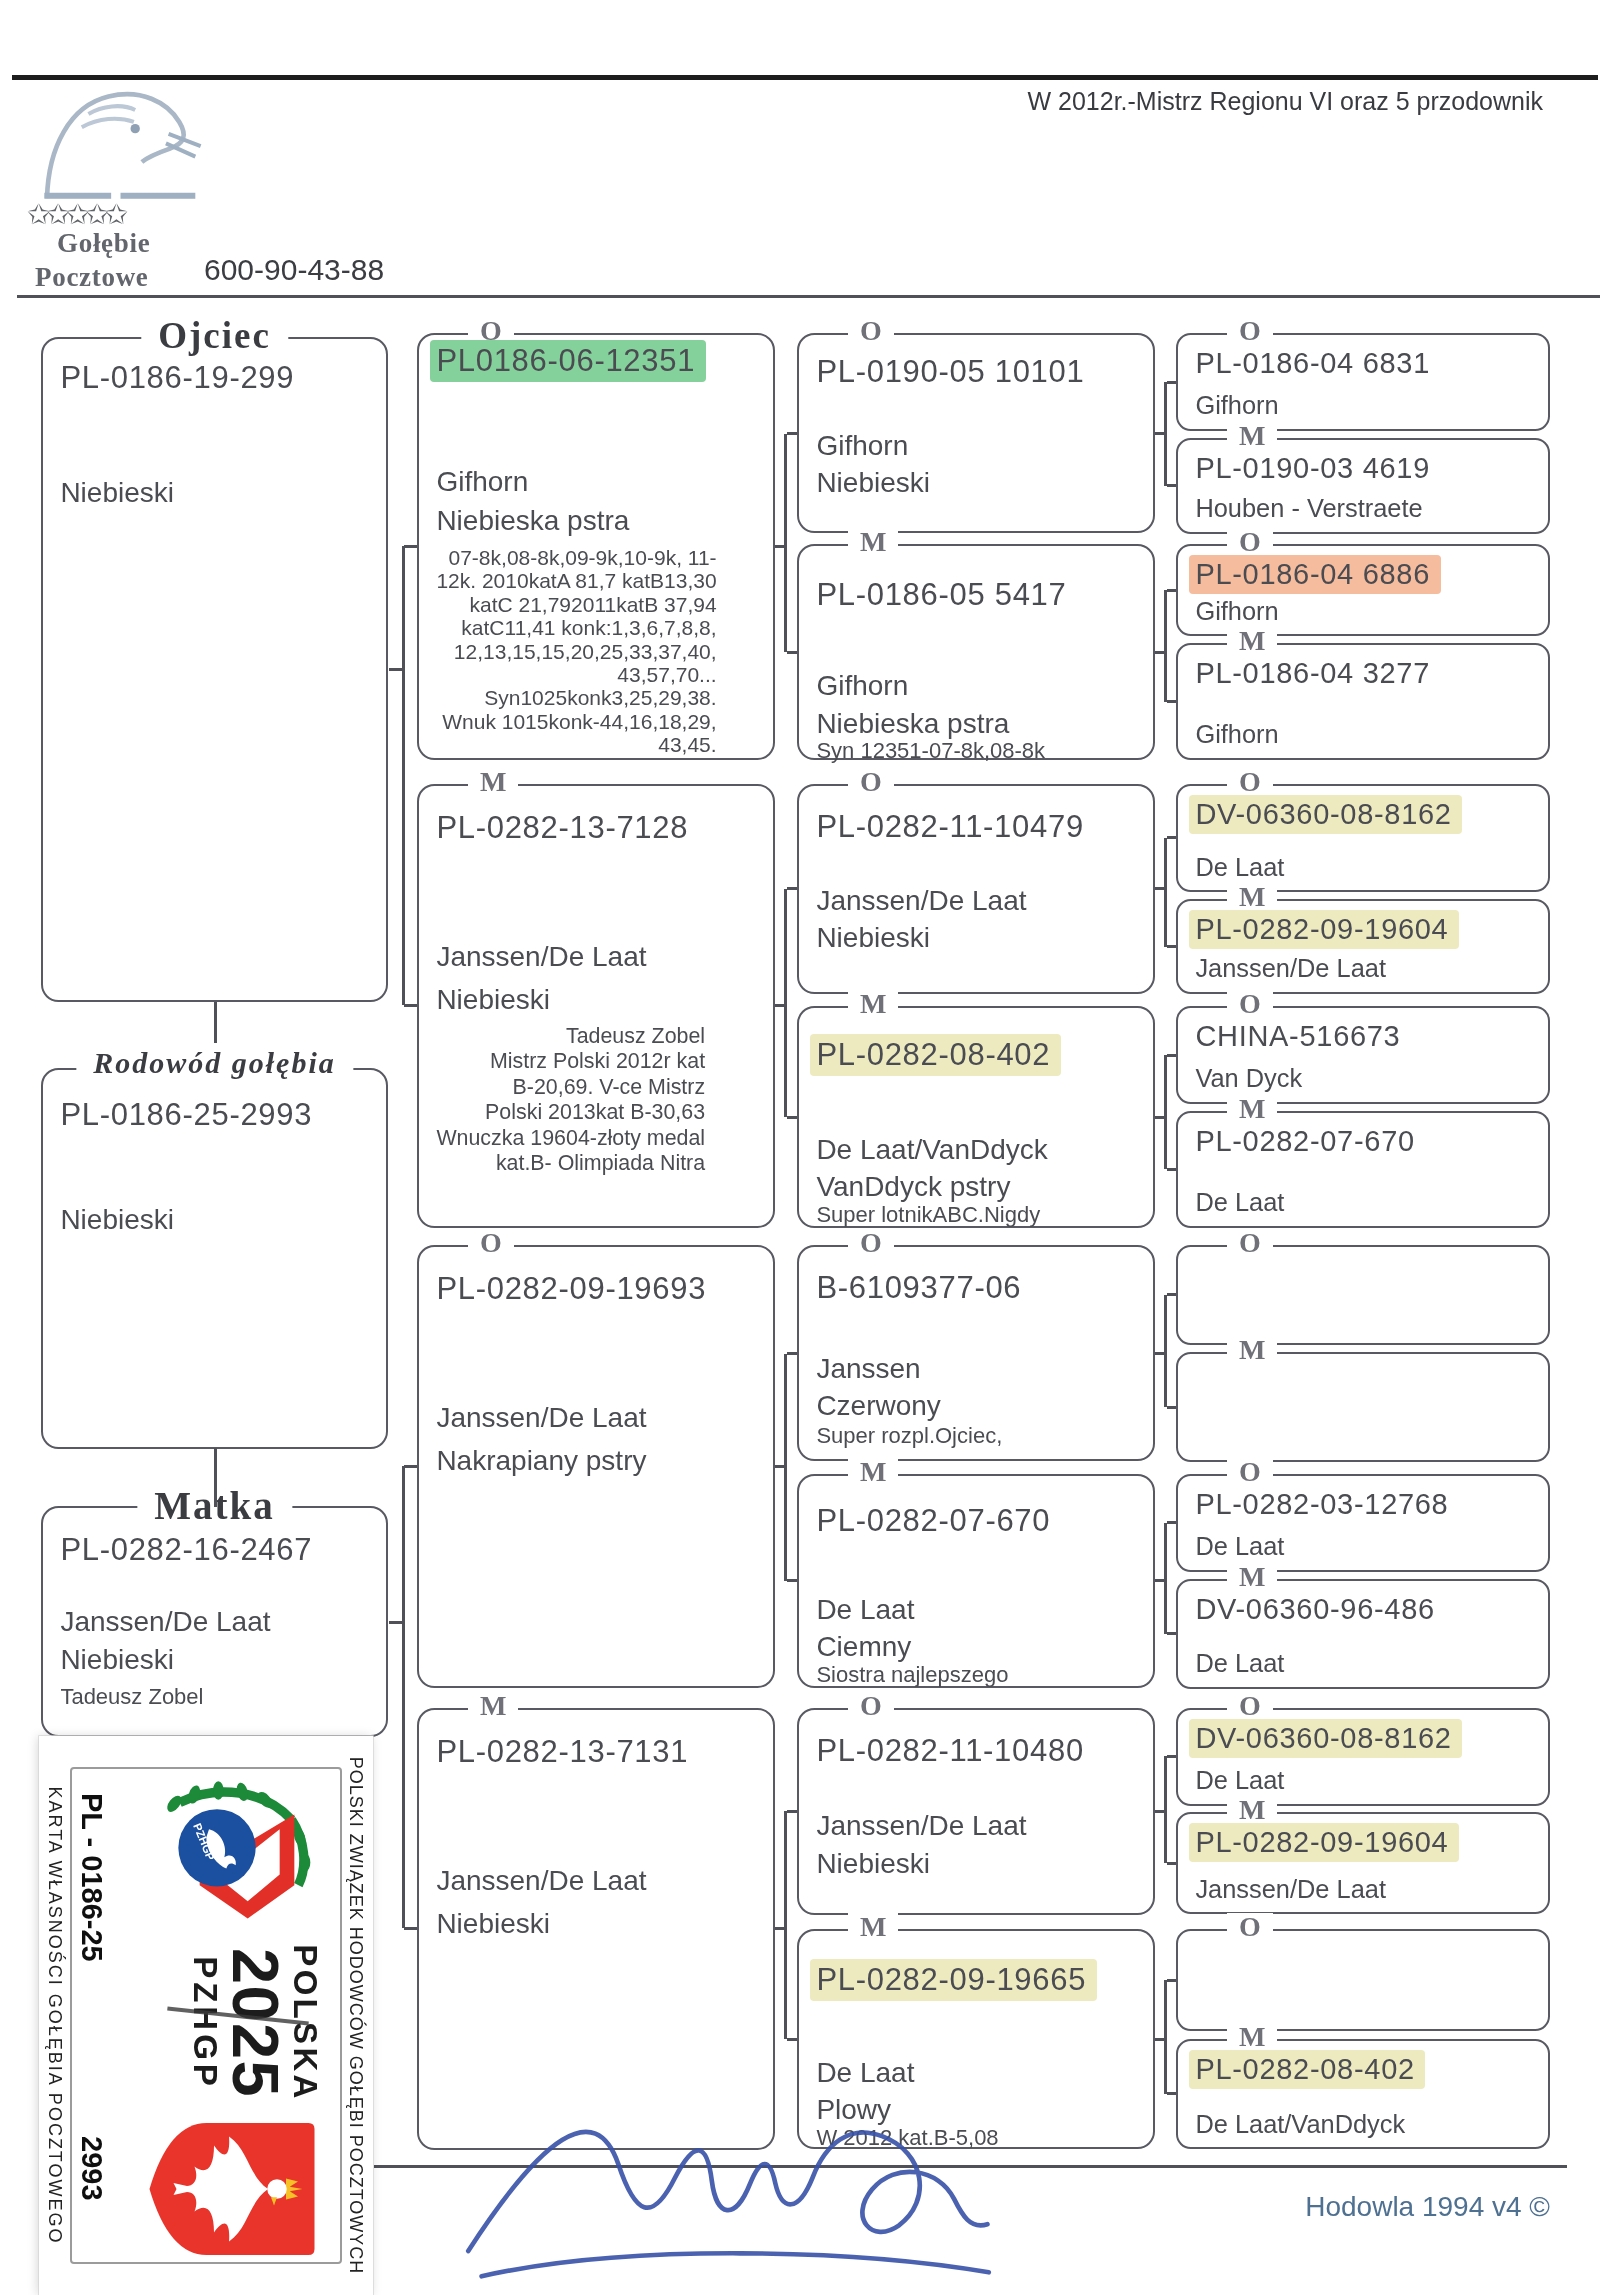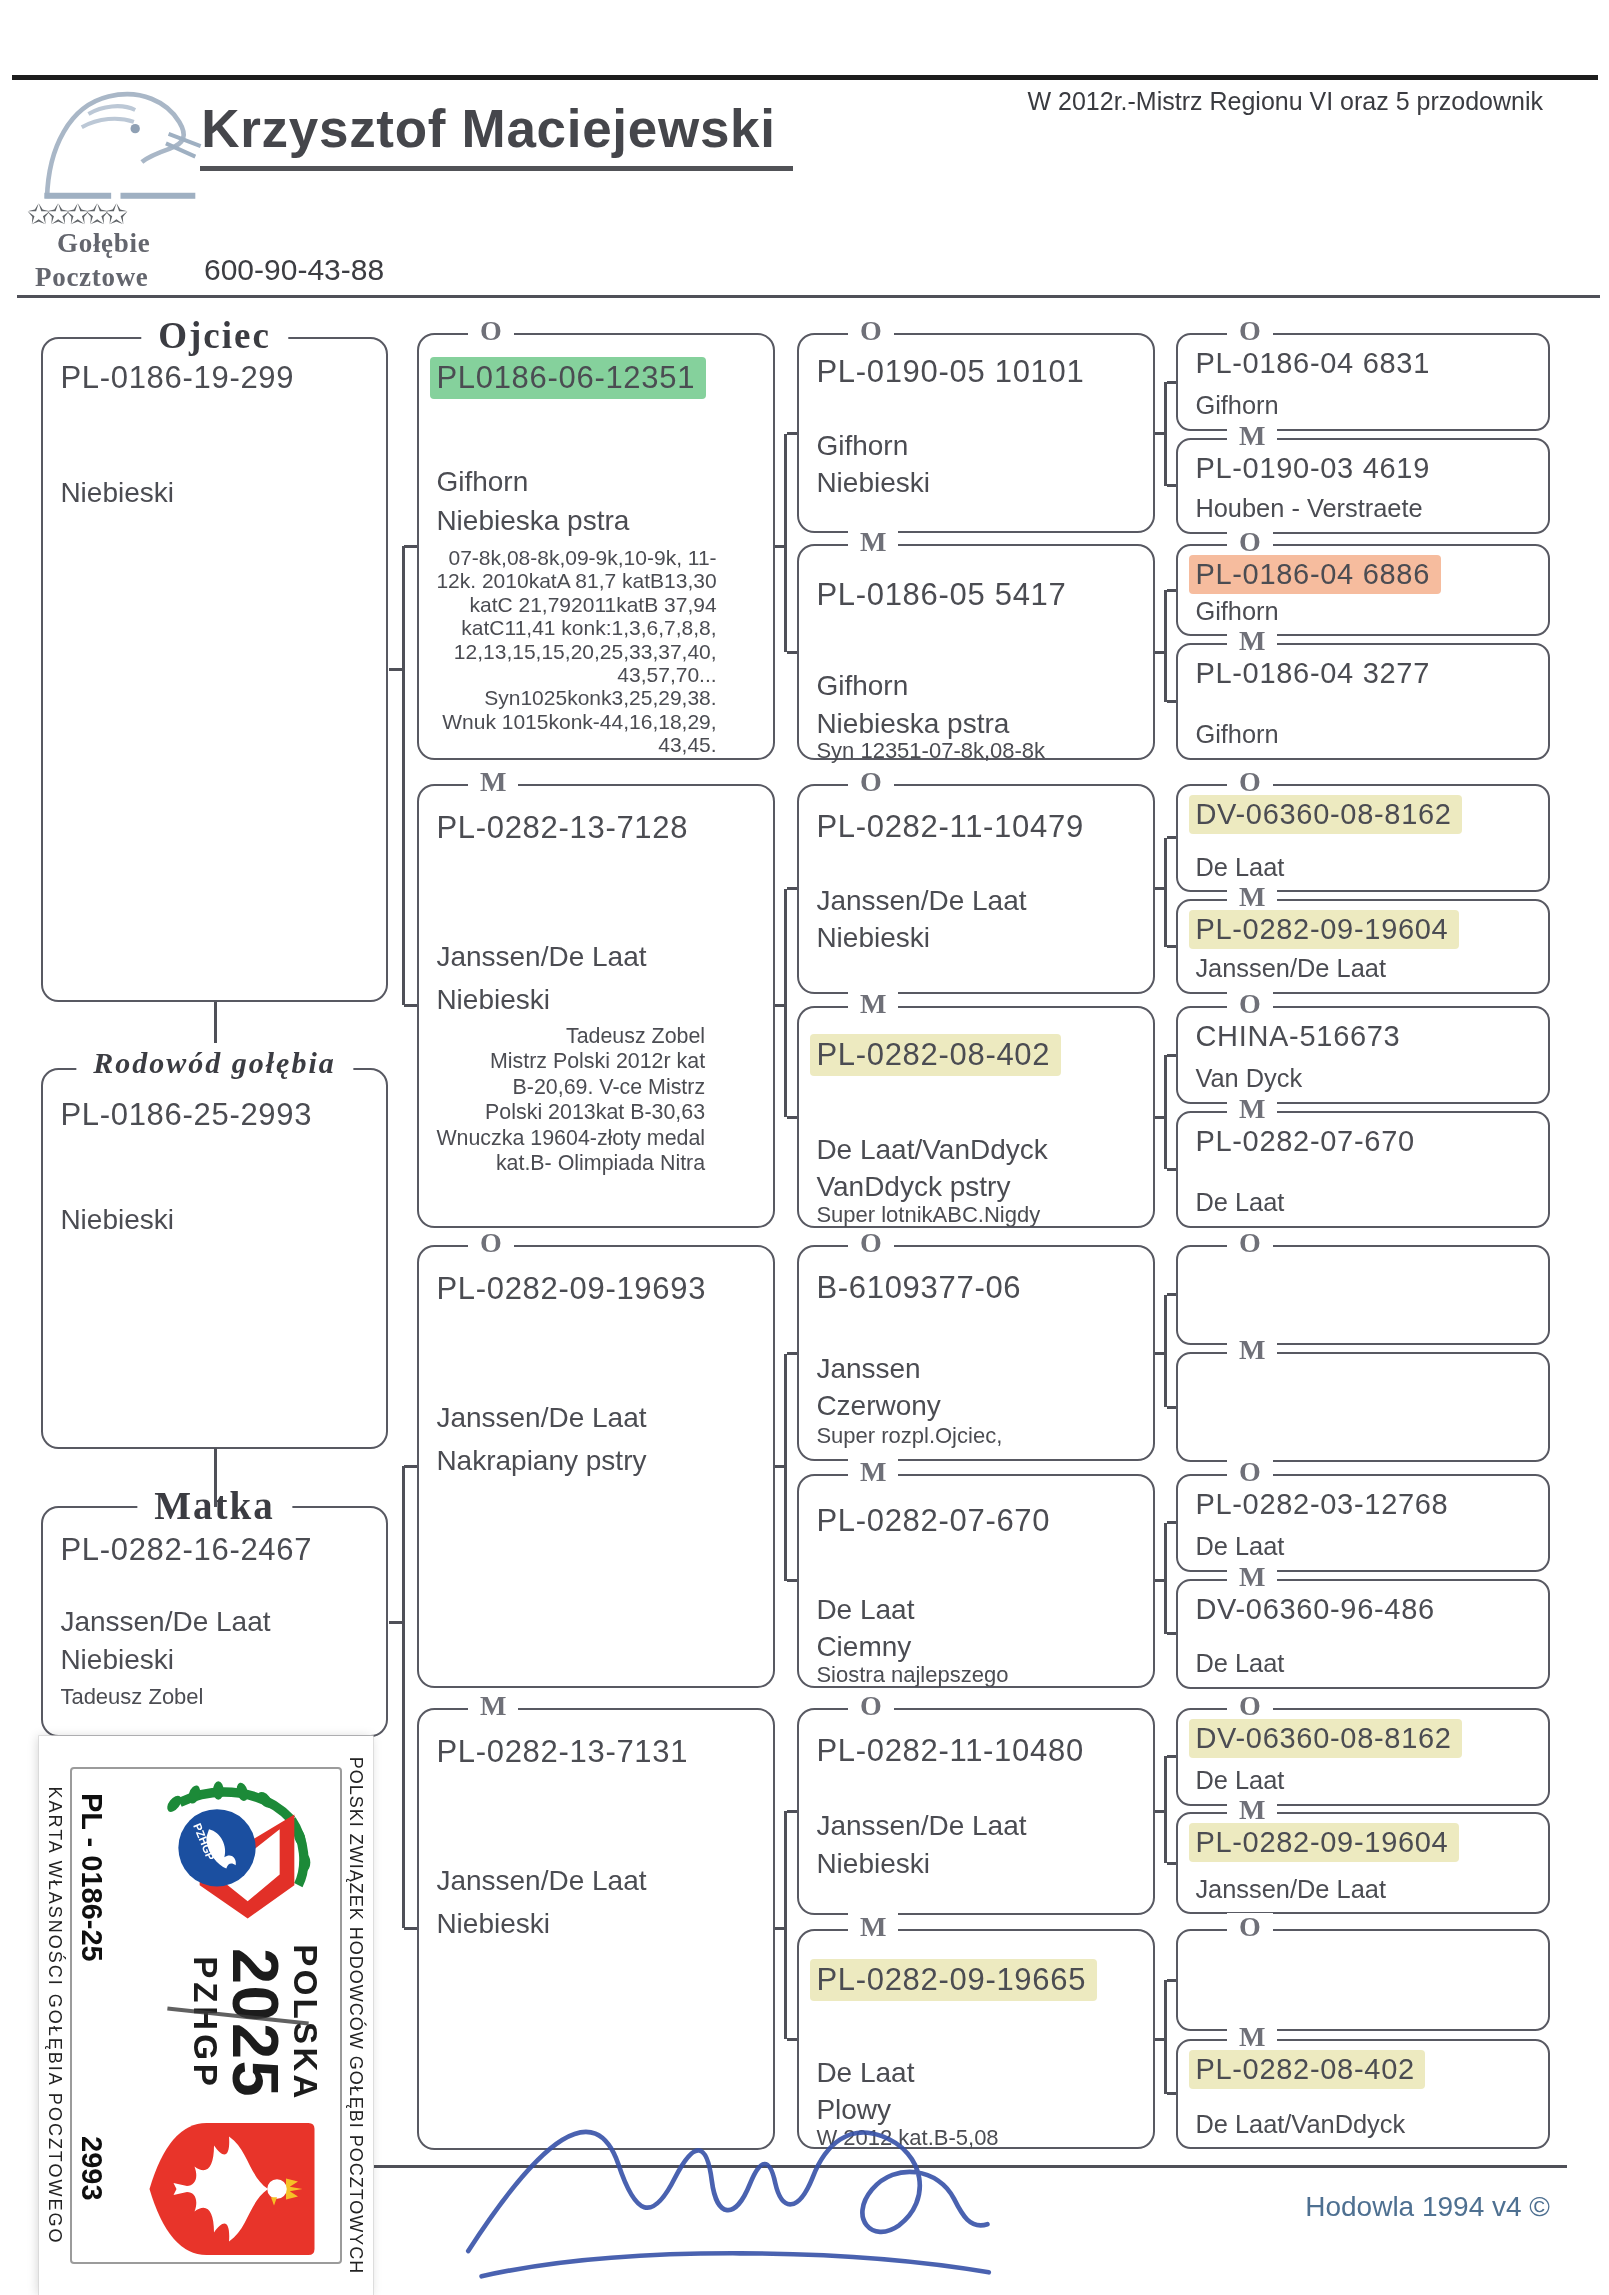--- a/index.html
+++ b/index.html
@@ -72,21 +72,20 @@
       <circle cx="150" cy="62" r="7" fill="#8fa0b4"></circle>
       <path d="M80,40 C100,28 130,24 150,34 M70,60 C95,46 125,44 148,52" stroke="#bcc8d6" stroke-width="6" fill="none"></path>
       <rect x="14" y="158" width="100" height="9" fill="#9fb0c2"></rect>
       <rect x="128" y="158" width="112" height="9" fill="#9fb0c2"></rect>
     </svg>
   </div>
   <div class="logostars">✩✩✩✩✩</div>
   <div class="logotxt" style="left:57px;top:228px;">Gołębie</div>
   <div class="logotxt" style="left:35px;top:262px;">Pocztowe</div>
 
-  <div class="name">Krzysztof Maciejewski</div>
   <div class="phone">600-90-43-88</div>
   <div class="note">
     <div>W 2012r.-Mistrz Regionu VI oraz 5 przodownik</div>
   </div>
 
   <div class="ln" style="left:16.7px;top:295px;width:1583px;height:3.3px;"></div>
   <div class="ln" style="left:374px;top:2165px;width:1193px;height:2.7px;"></div>
 
   <div class="abs" style="left:441px;top:1964px;width:575px;height:327px;z-index:6;">
     <svg width="575" height="327" viewBox="0 0 860 490">
@@ -155,21 +154,21 @@
     </div>
     <div class="box" style="left: 41px; top: 1506px; width: 343px; height: 227px; border-radius: 17.4px;">
       <div class="title" style="font-size: 39px;">Matka</div>
       <div class="f ring" style="top: 24px;"><span>PL-0282-16-2467</span></div>
       <div class="f strain" style="top: 98px;"><span>Janssen/De Laat</span></div>
       <div class="f colr" style="top: 136px;"><span>Niebieski</span></div>
       <div class="f noteline" style="top: 176px;"><span>Tadeusz Zobel</span></div>
     </div>
     <div class="box" style="left: 417px; top: 333px; width: 354px; height: 423px; border-radius: 17.4px;">
       <div class="sex">O</div>
-      <div class="f ring" style="top: 25px;"><span class="hl" style="background: rgb(133, 209, 156);">PL0186-06-12351</span></div>
+      <div class="f ring" style="top: 8px;"><span class="hl" style="background: rgb(133, 209, 156);">PL0186-06-12351</span></div>
       <div class="f strain" style="top: 131px;"><span>Gifhorn</span></div>
       <div class="f colr" style="top: 170px;"><span>Niebieska pstra</span></div>
       <div class="notes" style="top: 211px;">
         <div>07-8k,08-8k,09-9k,10-9k, 11-</div>
         <div>12k. 2010katA 81,7 katB13,30</div>
         <div>katC 21,792011katB 37,94</div>
         <div> katC11,41 konk:1,3,6,7,8,8,</div>
         <div>12,13,15,15,20,25,33,37,40,</div>
         <div>43,57,70...</div>
         <div>Syn1025konk3,25,29,38.</div>

